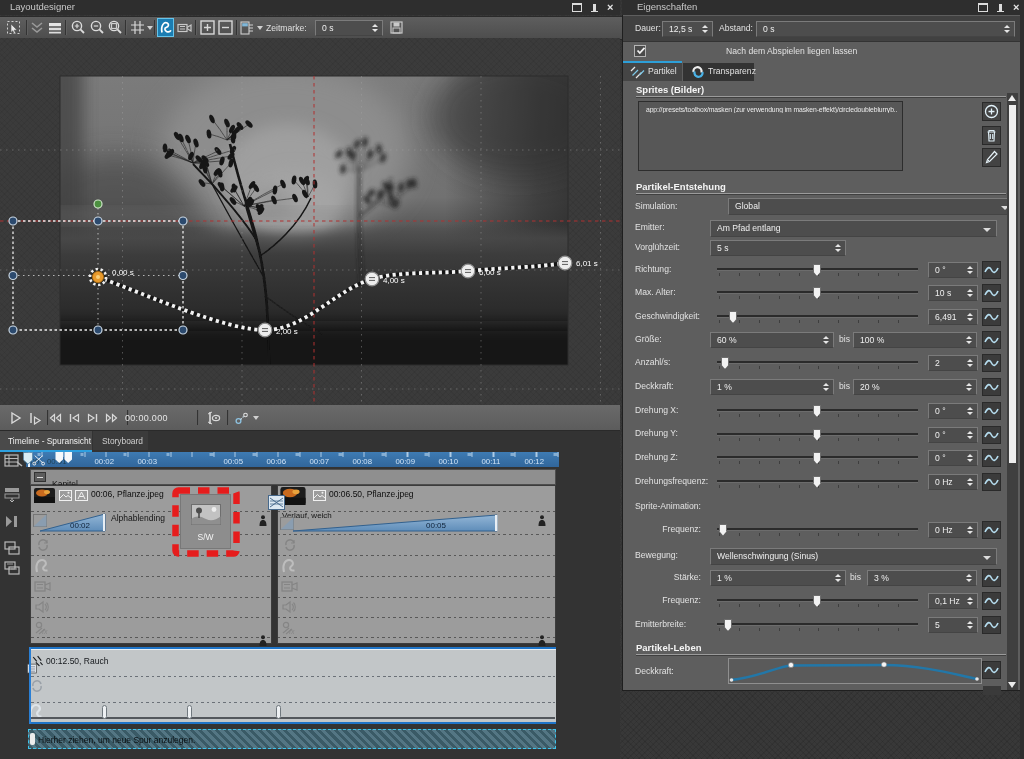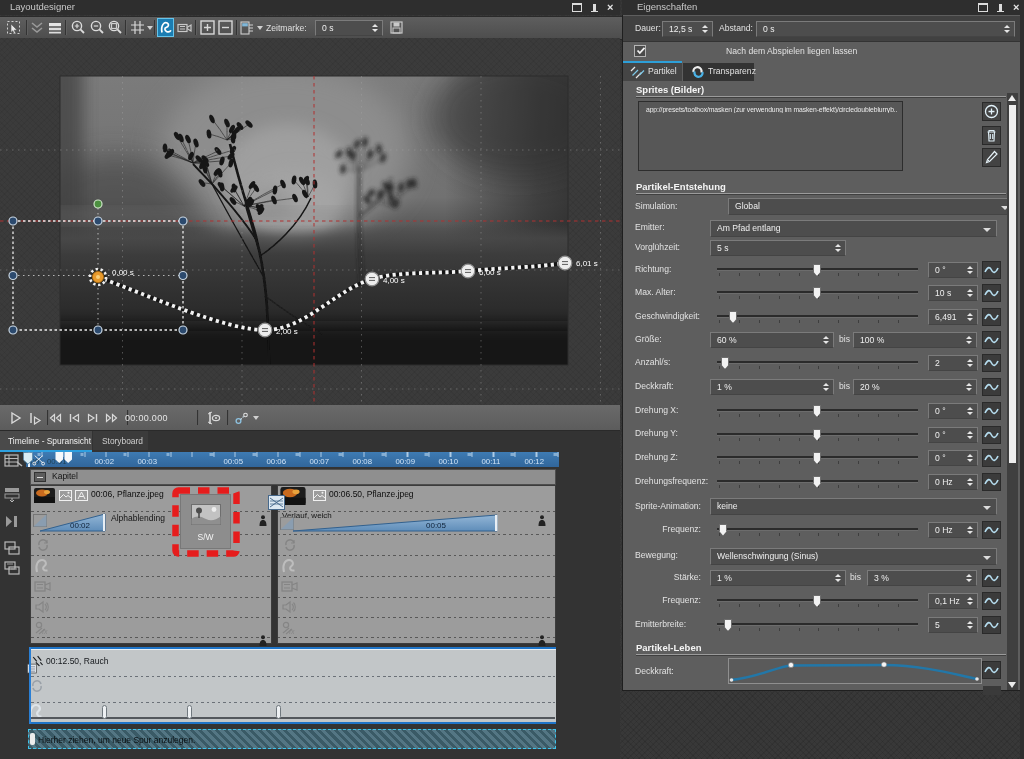--- a/index.html
+++ b/index.html
@@ -569,21 +569,21 @@
       </svg>
       <svg class="abs" style="left:4px;top:130px;" width="19" height="15" viewBox="0 0 19 15">
         <rect x="1" y="1" width="10" height="7" stroke="#b9b9b9" fill="none" stroke-width="1.2"></rect>
         <rect x="5" y="6" width="10" height="7" stroke="#b9b9b9" fill="none" stroke-width="1.2"></rect>
         <path d="M3 3 h6 M7 8 h6" stroke="#9a9a9a"></path>
       </svg>
       <div class="abs" style="left:30px;top:38px;width:526px;height:16px;background:#8f8f8f;border:1px solid #4e4e4e;box-sizing:border-box;"></div>
       <div class="abs" style="left:34px;top:41px;width:12px;height:10px;background:#5c5c5c;border:1px solid #333;box-sizing:border-box;">
         <div style="position:absolute;left:2px;top:3.5px;width:6px;height:1.5px;background:#ddd;"></div>
       </div>
-      <div class="abs" style="left:52px;top:40px;color:#151515;font-size:8.5px;">Kapitel</div>
+      <div class="abs" style="left:52px;top:48px;color:#151515;font-size:8.5px;">Kapitel</div>
       <div class="abs" style="left:30px;top:54px;width:242px;height:159px;background:#9c9c9c;border:1px solid #3c3c3c;box-sizing:border-box;">
         <div class="dash-h" style="left:0;right:0;top:25px;"></div>
         <div class="dash-h" style="left:0;right:0;top:48px;"></div>
         <div class="dash-h" style="left:0;right:0;top:69px;"></div>
         <div class="dash-h" style="left:0;right:0;top:90px;"></div>
         <div class="dash-h" style="left:0;right:0;top:111px;"></div>
         <div class="dash-h" style="left:0;right:0;top:131px;"></div>
         <div class="dash-h" style="left:0;right:0;top:151px;"></div>
         <svg class="abs" style="left:4px;top:52px;" width="16" height="14" viewBox="0 0 16 14">
           <g stroke="#858585" fill="none" stroke-width="1.6">
@@ -1025,24 +1025,20 @@
         <span class="txt">0 Hz</span>
         <span class="spin-ud">
           <i class="up"></i>
           <i class="dn"></i>
         </span>
       </div>
 <div class="wavebtn" style="left:359px;top:472.5px;"><svg width="17" height="16" viewBox="0 0 17 16">
           <path d="M2 10 C4.5 4.5,7 4.5,8.5 8 C10 11.5,12.5 11.5,15 6" fill="none" stroke="#b5dcee" stroke-width="1.6"></path>
         </svg></div>
 <div class="rp-label" style="left:12px;top:501px;">Sprite-Animation:</div>
-<div class="ctl" style="left:87px;top:498px;width:287px;height:17px;">
-        <span class="txt">keine</span>
-        <span class="dd-ar"></span>
-      </div>
 <div class="rp-label" style="left:12px;width:66px;text-align:right;top:524px;">Frequenz:</div>
 <div class="slider" style="left:94px;top:520.5px;width:201px;">
         <div class="sl-track"></div>
         <div class="sl-ticks"></div>
         <div class="sl-thumb" style="left:2px;"></div>
       </div>
 <div class="ctl" style="left:305px;top:521.5px;width:50px;height:16px;">
         <span class="txt">0 Hz</span>
         <span class="spin-ud">
           <i class="up"></i>

